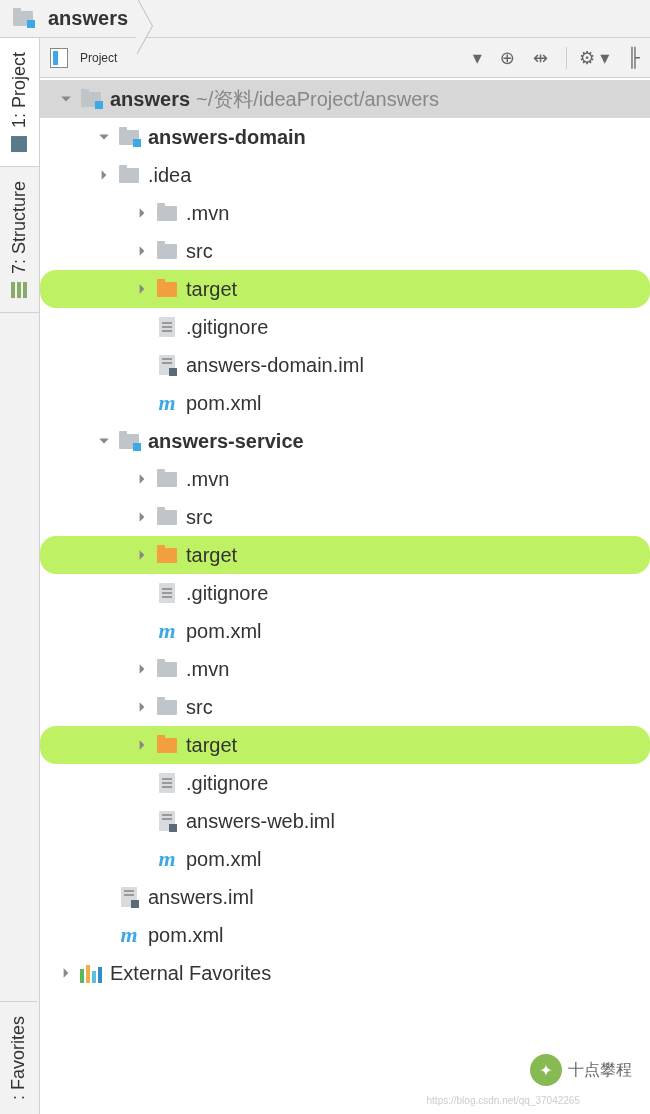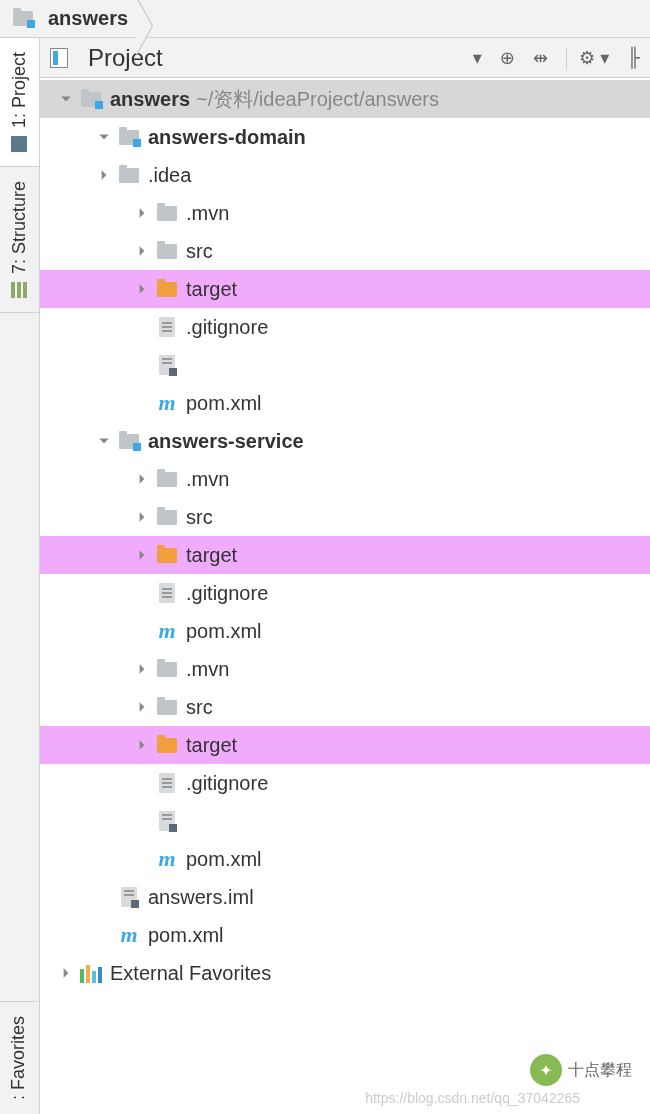--- a/index.html
+++ b/index.html
@@ -16,28 +16,28 @@
     .sidebar-tab { writing-mode: vertical-lr; transform: rotate(180deg); padding: 14px 8px; font-size: 18px; color: #333; display: flex; align-items: center; gap: 8px; border-top: 1px solid #d0d0d0; cursor: pointer; }
     .sidebar-tab.active { background: #fff; }
     .sidebar-icon-sq { width: 16px; height: 16px; background: #5a7a8a; display: inline-block; }
     .sidebar-icon-str { width: 16px; height: 16px; display: inline-block; background: repeating-linear-gradient(90deg, #8aaa6a 0 4px, transparent 4px 6px); }
     .sidebar-bottom { margin-top: auto; }
     .sidebar-tab-bottom { writing-mode: vertical-lr; transform: rotate(180deg); padding: 14px 8px; font-size: 18px; color: #333; border-bottom: 1px solid #d0d0d0; cursor: pointer; }
     
     .content { flex: 1; background: #fff; display: flex; flex-direction: column; }
     
     .panel-header { height: 40px; background: #f2f2f2; border-bottom: 1px solid #d0d0d0; display: flex; align-items: center; padding: 0 10px; }
-    .panel-title { display: flex; align-items: center; gap: 12px; font-size: 24px; color: #333; }
+    .panel-title { display: flex; align-items: center; gap: 4px; font-size: 12px; color: #333; }
     .panel-buttons { margin-left: auto; display: flex; align-items: center; gap: 18px; }
     .pbtn { color: #666; cursor: pointer; font-size: 18px; }
     
     .tree { flex: 1; overflow-y: auto; padding-top: 2px; }
     .tree-row { height: 38px; display: flex; align-items: center; font-size: 20px; color: #333; cursor: pointer; }
     .tree-row.selected { background: #d7d7d7; }
-    .tree-row.highlight { background: #f0abfc; }
+    .tree-row.highlight { background: #bef264; border-radius: 16px; }
     
     .arrow { width: 16px; display: inline-flex; justify-content: center; margin-right: 6px; }
     .arrow svg { width: 12px; height: 12px; }
     .noarrow { width: 22px; display: inline-block; }
     
     .icon { width: 22px; height: 22px; display: inline-flex; align-items: center; justify-content: center; margin-right: 8px; }
     .folder-icon { position: relative; }
     .folder-gray { width: 20px; height: 15px; background: #bfc5c9; border-radius: 1px; position: relative; }
     .folder-gray::before { content:''; position:absolute; top:-3px; left:0; width:8px; height:3px; background:#bfc5c9; border-radius:1px 1px 0 0; }
     .folder-module { width: 20px; height: 15px; background: #bfc5c9; border-radius: 1px; position: relative; }
@@ -60,21 +60,21 @@
     .lib-icon span:nth-child(4){height:16px;background:#338dcc;}
     
     .bold { font-weight: bold; }
     .path-text { color: #888; font-weight: normal; margin-left: 6px; }
     .proj-select-icon { width:18px; height:20px; background:#fff; border:1px solid #888; position:relative; margin-right:8px; }
     .proj-select-icon::after { content:''; position:absolute; top:2px; left:2px; width:5px; height:14px; background:#3da8e5; }
     
     .watermark { position: absolute; bottom: 28px; right: 18px; display: flex; align-items: center; gap: 6px; opacity: 0.9; }
     .wm-circle { width: 32px; height: 32px; border-radius: 50%; background: #7cb342; display: flex; align-items: center; justify-content: center; color: #fff; font-size: 16px; }
     .wm-text { font-size: 16px; color: #555; }
-    .wm-url { position: absolute; bottom: 8px; right: 70px; font-size: 14px; color: #ccc; }
+    .wm-url { position: absolute; bottom: 8px; right: 70px; font-size: 10px; color: #ccc; }
   </style>
 </head>
 <body>
 
 <div class="breadcrumb">
   <div class="breadcrumb-item">
     <span class="icon folder-icon">
         <span class="folder-module"></span>
       </span>
     <span>answers</span>
@@ -191,20 +191,21 @@
         <span class="icon">
             <span class="file-icon"></span>
           </span>
         <span>.gitignore</span>
       </div>
       <div class="tree-row" style="padding-left:94px">
         <span class="noarrow"></span>
         <span class="icon">
             <span class="iml-icon"></span>
           </span>
+        <span>answers-domain.iml</span>
       </div>
       <div class="tree-row" style="padding-left:94px">
         <span class="noarrow"></span>
         <span class="icon maven-icon">m</span>
         <span>pom.xml</span>
       </div>
 
       <div class="tree-row" style="padding-left:56px">
         <span class="arrow">
             <svg viewBox="0 0 10 10">
@@ -300,20 +301,21 @@
         <span class="icon">
             <span class="file-icon"></span>
           </span>
         <span>.gitignore</span>
       </div>
       <div class="tree-row" style="padding-left:94px">
         <span class="noarrow"></span>
         <span class="icon">
             <span class="iml-icon"></span>
           </span>
+        <span>answers-web.iml</span>
       </div>
       <div class="tree-row" style="padding-left:94px">
         <span class="noarrow"></span>
         <span class="icon maven-icon">m</span>
         <span>pom.xml</span>
       </div>
 
       <div class="tree-row" style="padding-left:56px">
         <span class="noarrow"></span>
         <span class="icon">

